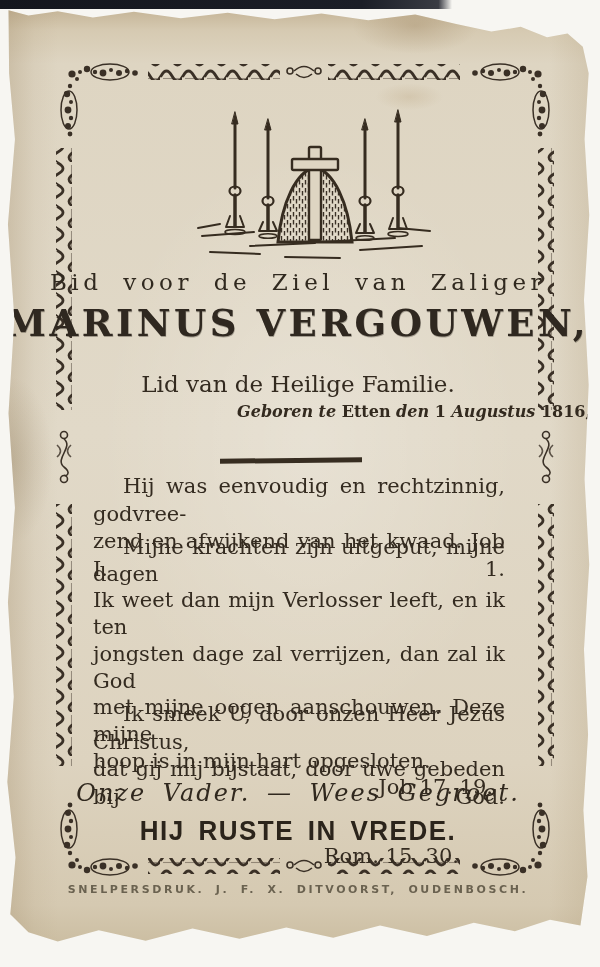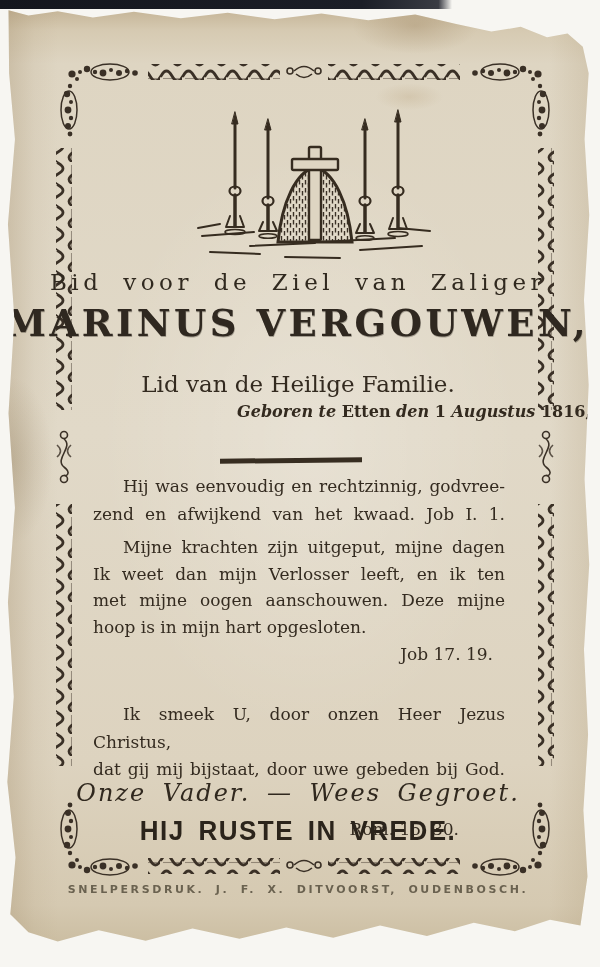--- a/index.html
+++ b/index.html
@@ -67,21 +67,21 @@
   }
   .vitals .it { font-style: italic; }
   .vitals .rm { font-style: normal; }
 
   .divider {
     position: absolute; top: 451px; left: 50%; z-index: 3;
     width: 142px; height: 4.5px; margin-left: -78px;
     background: #372d21; transform: rotate(-0.6deg);
   }
 
-  .bodyblock { font-size: 17px; }
+  .bodyblock { font-size: 21px; }
   .q1 { top: 466px; line-height: 27.5px; }
   .q2 { top: 527px; line-height: 26.7px; }
   .q3 { top: 694px; line-height: 27.5px; }
   .jline { text-align: justify; text-align-last: justify; }
   .firstline { text-indent: 30px; }
   .plainline { text-align: left; }
   .cite { text-align: right; }
   .cite-q2 { padding-right: 12px; }
   .cite-q3 { padding-right: 46px; margin-top: 32px; }
 
@@ -258,20 +258,21 @@
   <div class="divider"></div>
 
   <div class="txt col bodyblock q1">
     <div class="jline firstline">Hij was eenvoudig en rechtzinnig, godvree-</div>
     <div class="jline">zend en afwijkend van het kwaad. Job I. 1.</div>
   </div>
 
   <div class="txt col bodyblock q2">
     <div class="jline firstline">Mijne krachten zijn uitgeput, mijne dagen</div>
     <div class="jline">Ik weet dan mijn Verlosser leeft, en ik ten</div>
+    <div class="jline">jongsten dage zal verrijzen, dan zal ik God</div>
     <div class="jline">met mijne oogen aanschouwen. Deze mijne</div>
     <div class="plainline">hoop is in mijn hart opgesloten.</div>
     <div class="cite cite-q2">Job 17. 19.</div>
   </div>
 
   <div class="txt col bodyblock q3">
     <div class="jline firstline">Ik smeek U, door onzen Heer Jezus Christus,</div>
     <div class="jline">dat gij mij bijstaat, door uwe gebeden bij God.</div>
     <div class="cite cite-q3">Rom. 15. 30.</div>
   </div>

